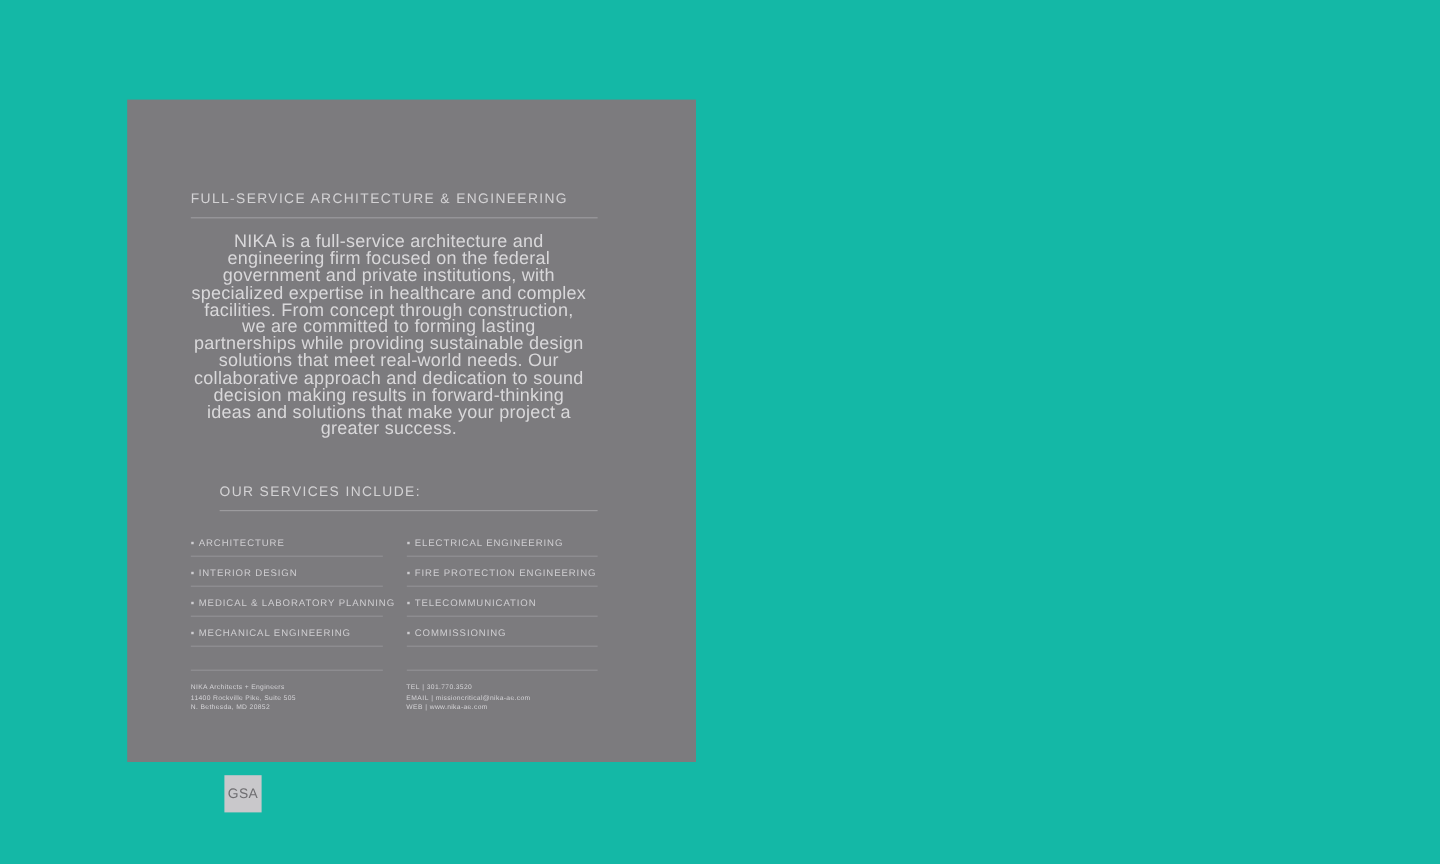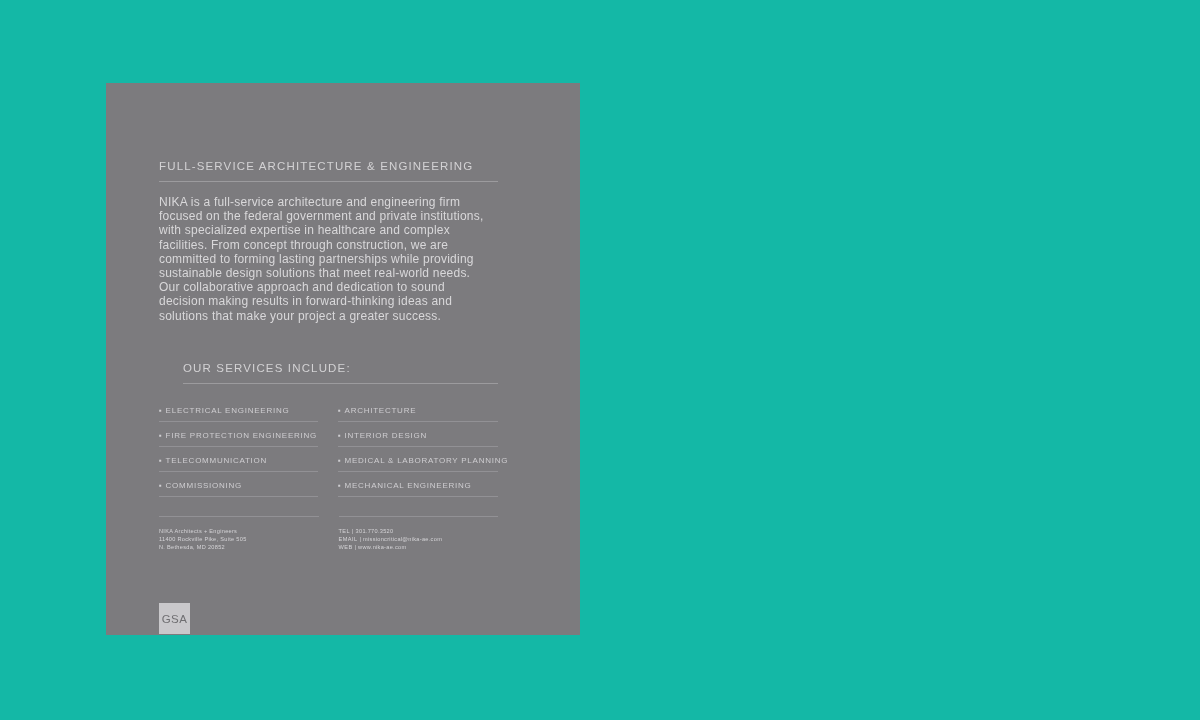--- a/index.html
+++ b/index.html
@@ -43,25 +43,26 @@
     color: #d3d2d4;
     font-weight: 400;
     text-transform: uppercase;
     padding-bottom: 9px;
     border-bottom: 1px solid #9c9b9e;
     margin: 0;
   }
 
   .intro-paragraph {
     margin: 13px 0 0 0;
-    font-size: 12px;
+    font-size: 15px;
     line-height: 14.2px;
     color: #d9d8da;
     letter-spacing: 0.22px;
     width: 330px;
+    text-align: center;
   }
 
   .services-heading-wrap {
     margin-top: 39px;
     margin-left: 24px;
   }
 
   
   .services-grid {
     margin-top: 22px;
@@ -127,20 +128,21 @@
     gap: 12px;
   }
 
   .gsa-logo {
     width: 31px;
     height: 31px;
     background: #c9c8cb;
     display: flex;
     align-items: center;
     justify-content: center;
+    margin-left: 28px;
   }
 
   .gsa-logo span {
     font-size: 11.5px;
     letter-spacing: 0.4px;
     color: #6f6e71;
     font-weight: 400;
   }
 
   .gsa-text {
@@ -167,45 +169,45 @@
 
       <p class="intro-paragraph">NIKA is a full-service architecture and engineering firm focused on the federal government and private institutions, with specialized expertise in healthcare and complex facilities. From concept through construction, we are committed to forming lasting partnerships while providing sustainable design solutions that meet real-world needs. Our collaborative approach and dedication to sound decision making results in forward-thinking ideas and solutions that make your project a greater success.</p>
 
       <div class="services-heading-wrap">
         <h2 class="section-heading">OUR SERVICES INCLUDE:</h2>
       </div>
 
       <div class="services-grid">
         <div class="services-col">
           <div class="service-item">
+            <span class="bullet">▪</span><span>ARCHITECTURE</span>
+          </div>
+          <div class="service-item">
+            <span class="bullet">▪</span><span>INTERIOR DESIGN</span>
+          </div>
+          <div class="service-item">
+            <span class="bullet">▪</span><span>MEDICAL &amp; LABORATORY PLANNING</span>
+          </div>
+          <div class="service-item">
+            <span class="bullet">▪</span><span>MECHANICAL ENGINEERING</span>
+          </div>
+        </div>
+
+        <div class="services-col">
+          <div class="service-item">
             <span class="bullet">▪</span><span>ELECTRICAL ENGINEERING</span>
           </div>
           <div class="service-item">
             <span class="bullet">▪</span><span>FIRE PROTECTION ENGINEERING</span>
           </div>
           <div class="service-item">
             <span class="bullet">▪</span><span>TELECOMMUNICATION</span>
           </div>
           <div class="service-item">
             <span class="bullet">▪</span><span>COMMISSIONING</span>
-          </div>
-        </div>
-
-        <div class="services-col">
-          <div class="service-item">
-            <span class="bullet">▪</span><span>ARCHITECTURE</span>
-          </div>
-          <div class="service-item">
-            <span class="bullet">▪</span><span>INTERIOR DESIGN</span>
-          </div>
-          <div class="service-item">
-            <span class="bullet">▪</span><span>MEDICAL &amp; LABORATORY PLANNING</span>
-          </div>
-          <div class="service-item">
-            <span class="bullet">▪</span><span>MECHANICAL ENGINEERING</span>
           </div>
         </div>
       </div>
 
       <div class="contact-grid">
         <div class="contact-col">
           <div class="contact-line">NIKA Architects + Engineers</div>
           <div class="contact-line">11400 Rockville Pike, Suite 505</div>
           <div class="contact-line">N. Bethesda, MD 20852</div>
         </div>

